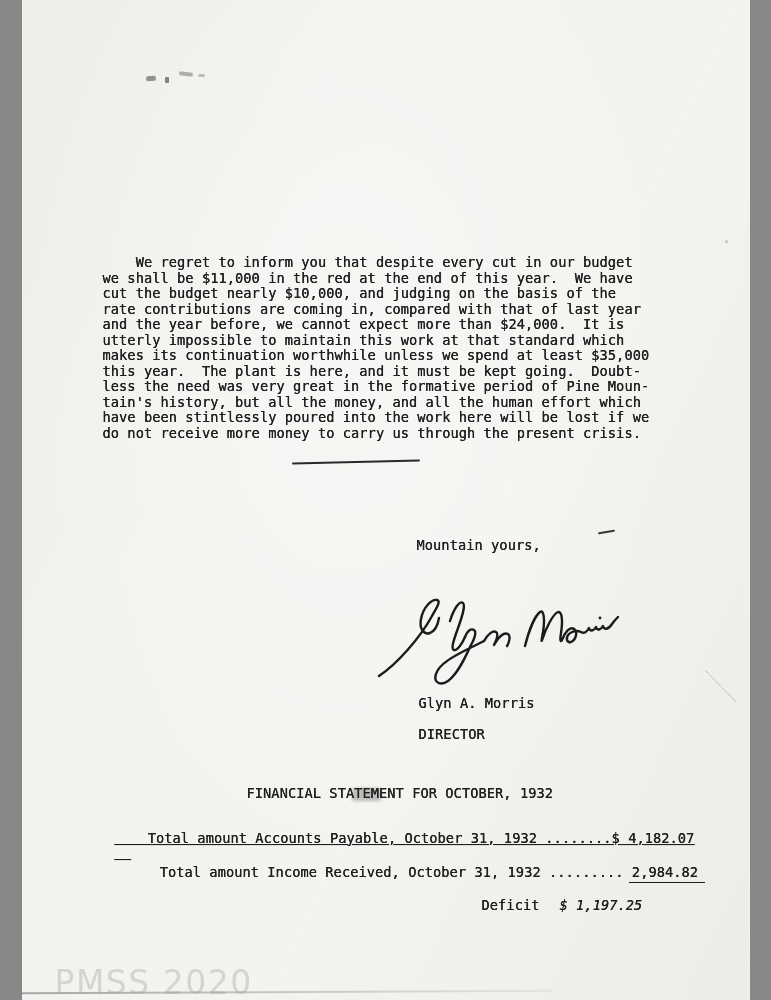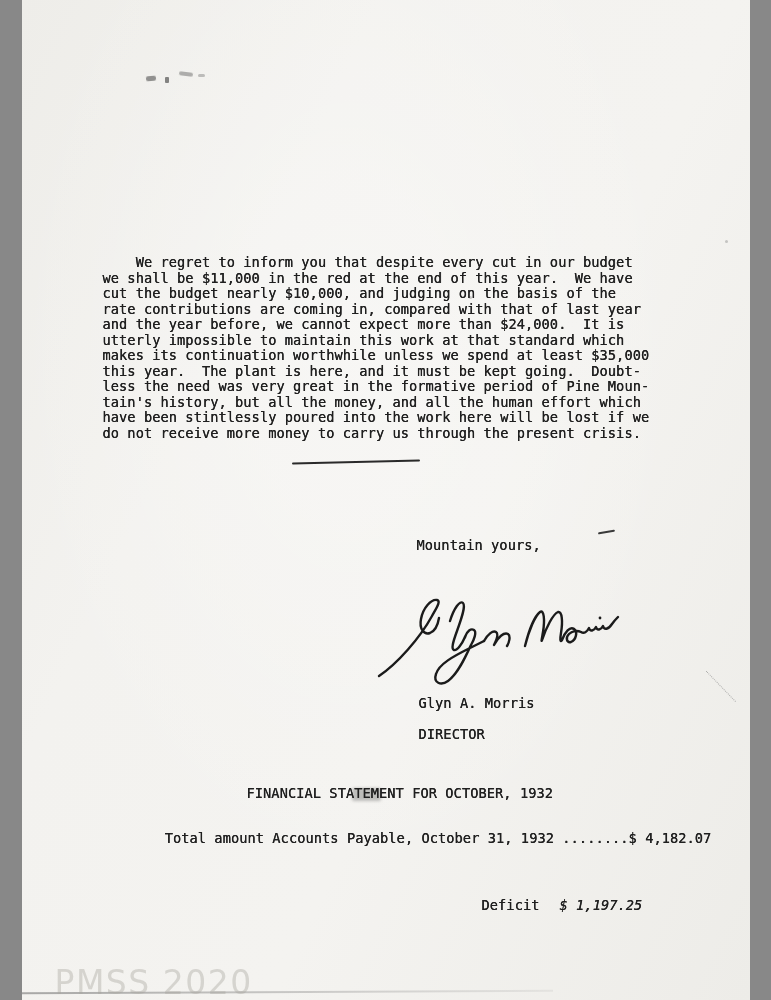--- a/index.html
+++ b/index.html
@@ -22,21 +22,21 @@
     line-height:15.5px;
     letter-spacing:0.1px;
     text-shadow:0 0 0.6px rgba(25,25,25,0.9), 0.3px 0.3px 0.5px rgba(40,40,40,0.35);
   }
   #para1 { left:81px;  top:255px; }
   #para2 { left:81px;  top:476px; }
   #closing { left:395px; top:538px; }
   #typed-name  { left:397px; top:696px; }
   #typed-title { left:397px; top:727px; }
   #fin-heading { left:225px; top:786px;text-align:right; }
-  #fin-row-1 { left:110px; top:815px; }
+  #fin-row-1 { left:93px; top:815px;text-decoration:underline; }
   #fin-row-2 { left:105px; top:849px; }
   #deficit-label  { left:448px; top:898px;margin-left:12px; }
   #deficit-amount { left:538px; top:898px;font-style:italic; }
   .amount-underline {
     display:inline-block;
     border-bottom:1.8px solid #1f1f1f;
     padding:0 7px 2px 3px;
     margin-left:-3px;
   }
   #divider {
@@ -121,20 +121,23 @@
 
   <div class="typed" id="typed-title">DIRECTOR</div>
 
   <div class="typed" id="fin-heading">FINANCIAL STATEMENT FOR OCTOBER, 1932</div>
   <div class="artifact" id="overstrike"></div>
 
   <div class="typed" id="fin-row-1">
     <span>Total amount Accounts Payable, October 31, 1932 ........</span><span>$ 4,182.07</span>
   </div>
 
+  <div class="typed" id="fin-row-2">
+    <span>Total amount Income Received, October 31, 1932 ......... </span><span class="amount-underline">2,984.82</span>
+  </div>
 
   <div class="typed" id="deficit-label">Deficit</div>
 
   <div class="typed" id="deficit-amount">$ 1,197.25</div>
 
   <div id="watermark">PMSS 2020</div>
 
 </div>
 
 </body></html>

